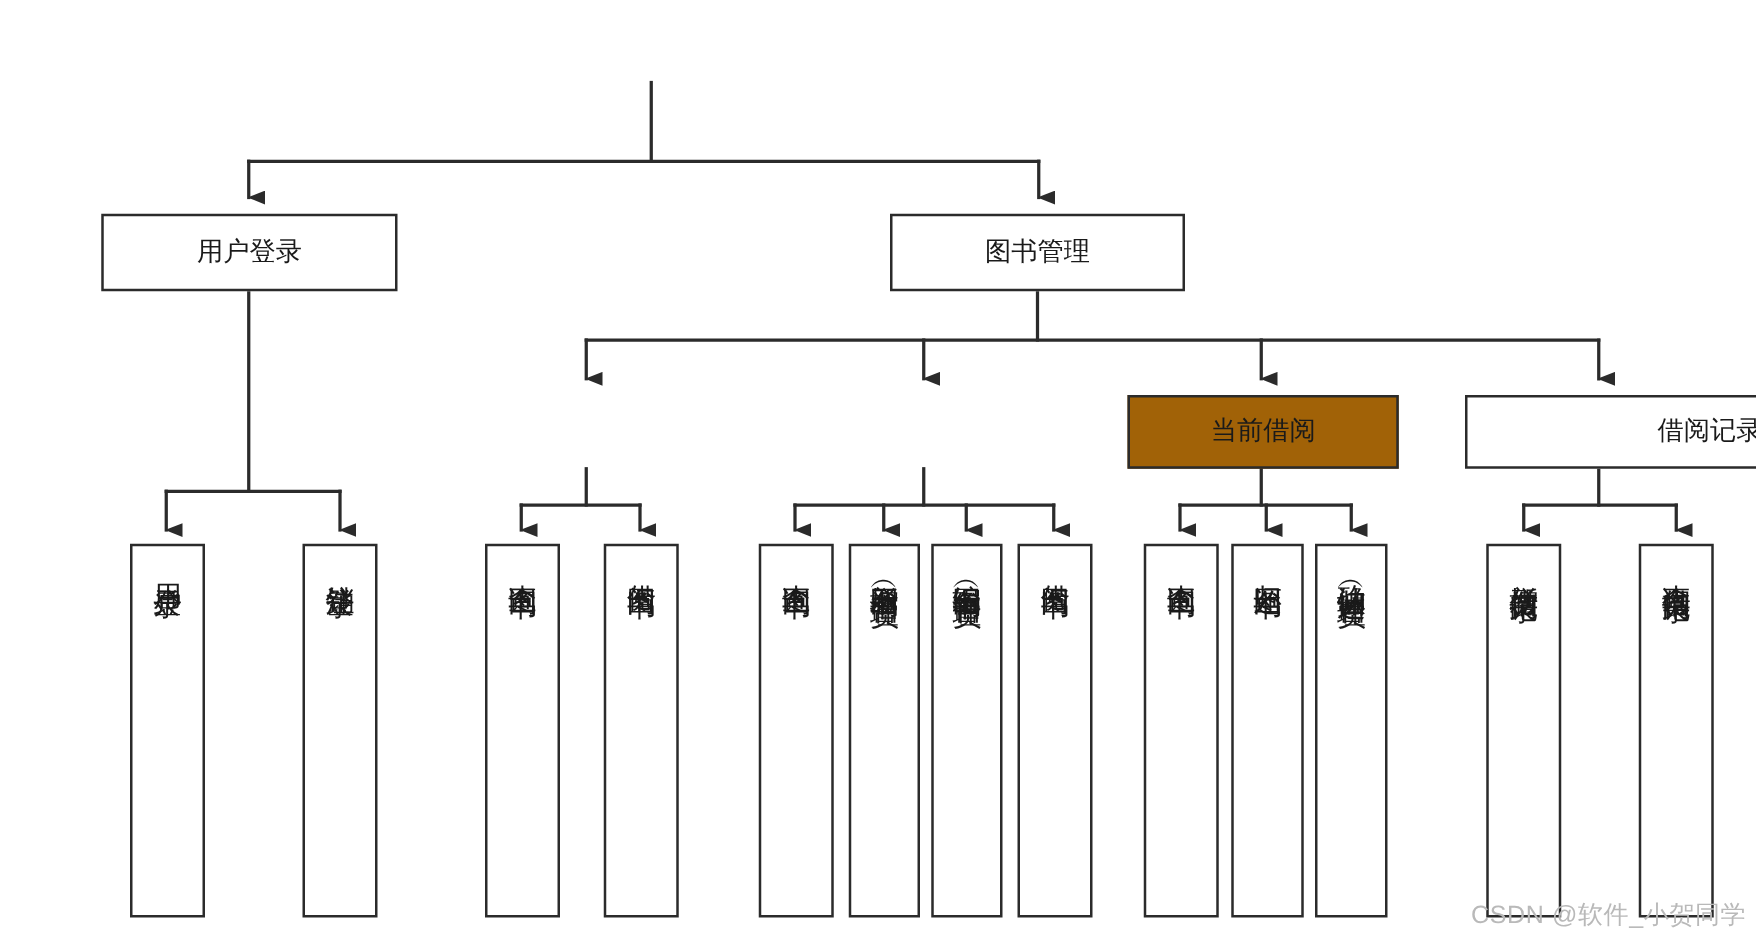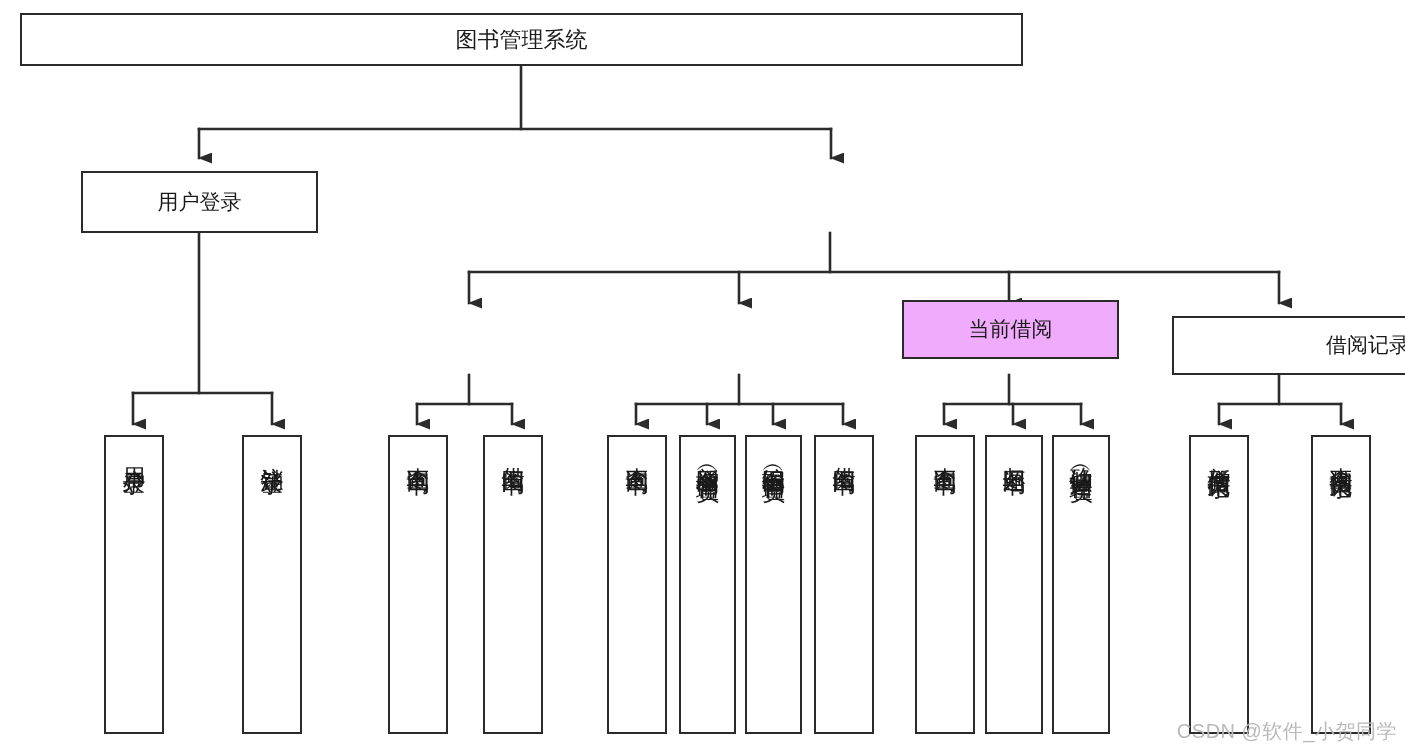--- a/index.html
+++ b/index.html
@@ -118,29 +118,29 @@
       <path d="M 1013 404 L 1013 424" marker-end="url(#arrow)"></path>
       <path d="M 1081 404 L 1081 424" marker-end="url(#arrow)"></path>
 
       <path d="M 1279 375 L 1279 404"></path>
       <path d="M 1219 404 L 1341 404"></path>
       <path d="M 1219 404 L 1219 424" marker-end="url(#arrow)"></path>
       <path d="M 1341 404 L 1341 424" marker-end="url(#arrow)"></path>
     </g>
   </svg>
 
-  <div class="node horiz title" style="left: 20px; top: 13px; width: 1003px; height: 53px; border-color: rgb(43, 43, 43); background: rgb(255, 255, 255); color: rgb(26, 26, 26);">
-    <span class="label">图书管理系统</span>
-  </div>
 
   <div class="node horiz" style="left: 81px; top: 171px; width: 237px; height: 62px; border-color: rgb(43, 43, 43); background: rgb(255, 255, 255); color: rgb(26, 26, 26);">
     <span class="label">用户登录</span>
   </div>
+  <div class="node horiz" style="left: 712px; top: 171px; width: 236px; height: 62px; border-color: rgb(43, 43, 43); background: rgb(255, 255, 255); color: rgb(26, 26, 26);">
+    <span class="label">图书管理</span>
+  </div>
 
-  <div class="node horiz" style="left: 902px; top: 300px; width: 217px; height: 59px; border-color: rgb(43, 43, 43); background: #f0abfc; color: rgb(26, 26, 26);">
+  <div class="node horiz" style="left: 902px; top: 316px; width: 217px; height: 59px; border-color: rgb(43, 43, 43); background: #a16207; color: rgb(26, 26, 26);">
     <span class="label">当前借阅</span>
   </div>
   <div class="node horiz" style="left: 1172px; top: 316px; width: 240px; height: 59px; border-color: rgb(43, 43, 43); background: rgb(255, 255, 255); color: rgb(26, 26, 26); justify-content: flex-end;">
     <span class="label">借阅记录</span>
   </div>
 
   <div class="node vert" style="left: 104px; top: 435px; width: 60px; height: 299px; border-color: rgb(43, 43, 43); background: rgb(255, 255, 255); color: rgb(26, 26, 26);">
     <span class="label">用户登录</span>
   </div>
   <div class="node vert" style="left: 242px; top: 435px; width: 60px; height: 299px; border-color: rgb(43, 43, 43); background: rgb(255, 255, 255); color: rgb(26, 26, 26);">

